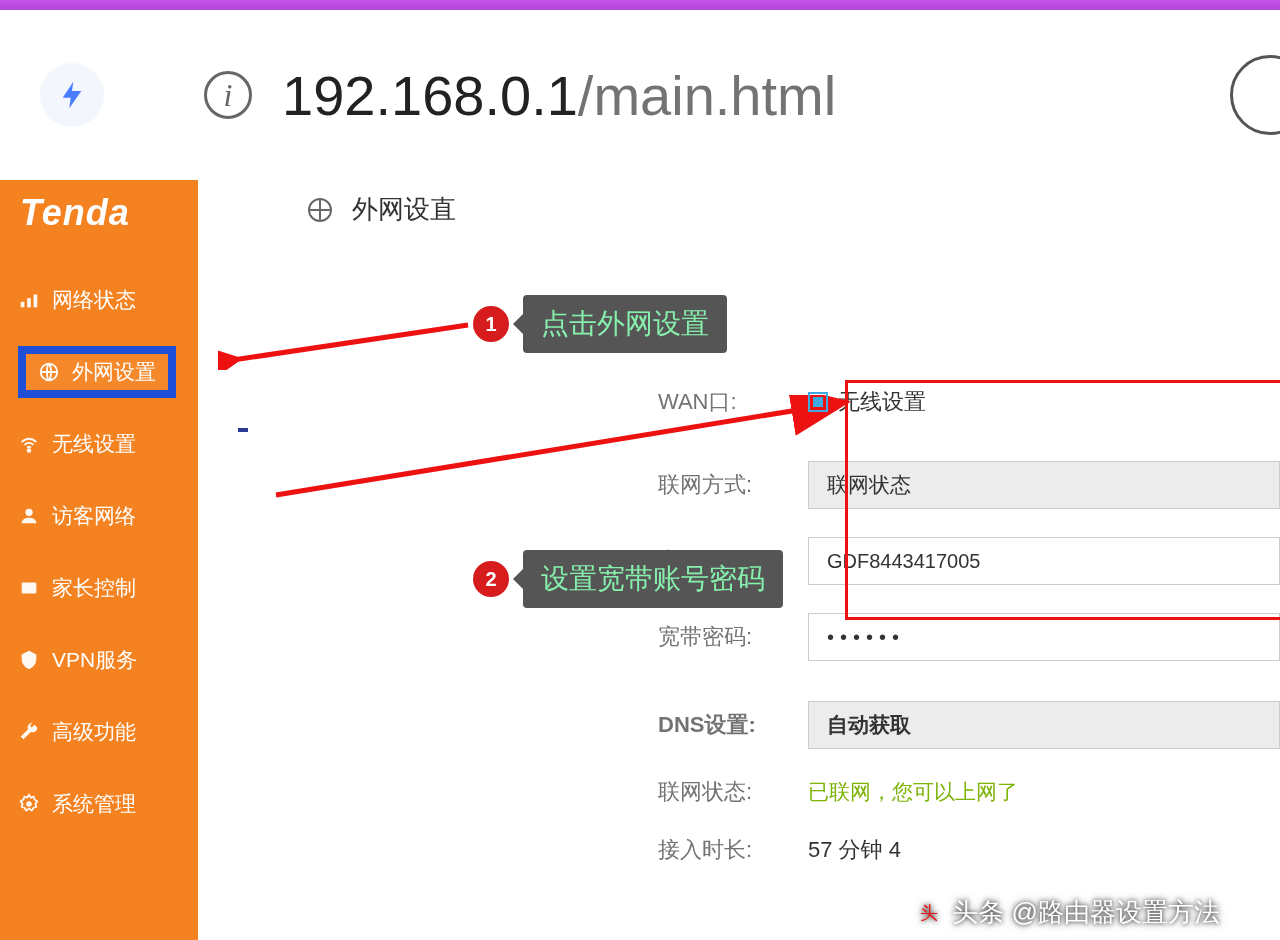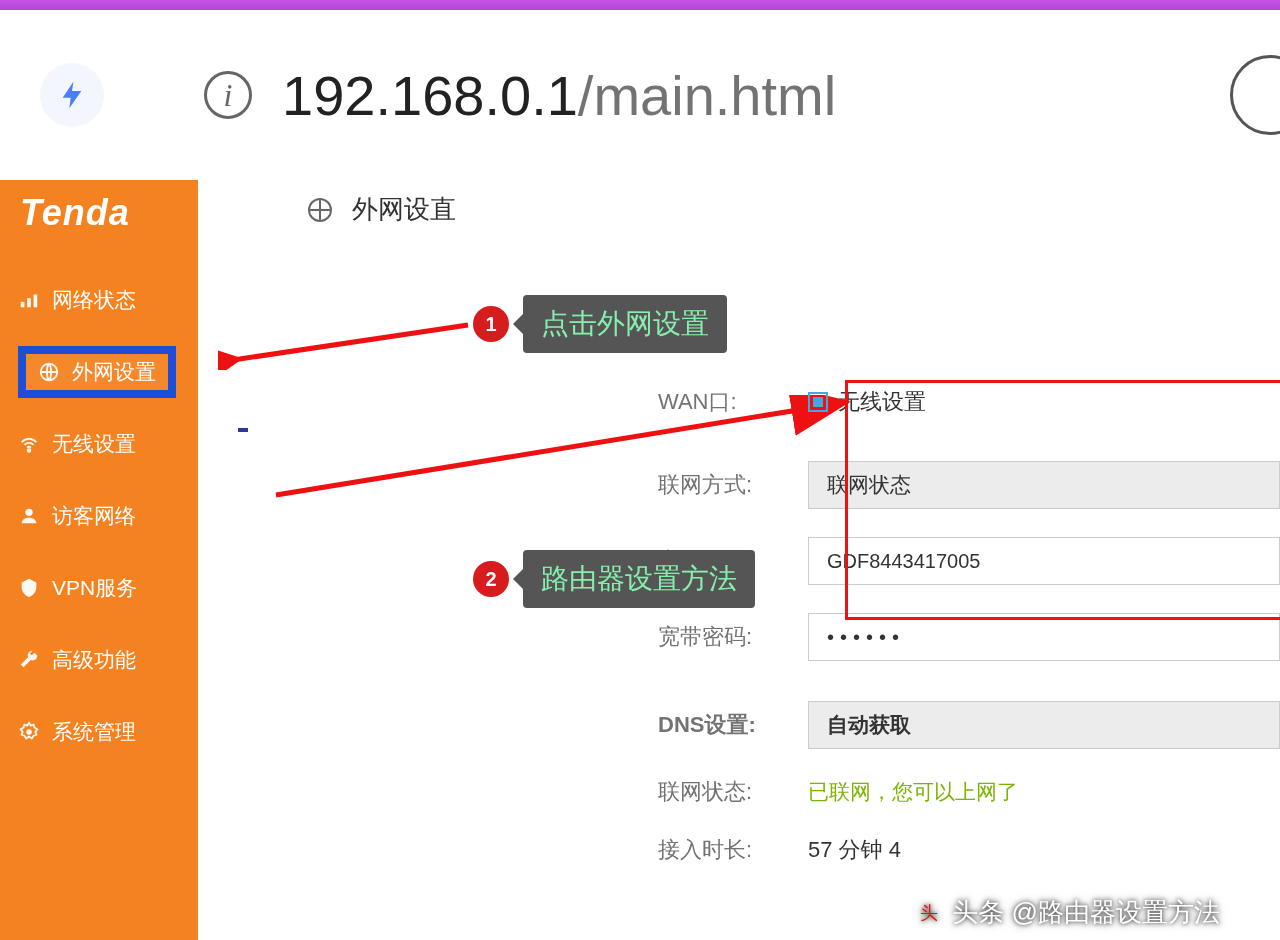--- a/index.html
+++ b/index.html
@@ -354,20 +354,28 @@
     <div class="nav-item">
       <span class="nav-icon">
           <svg viewBox="0 0 24 24" width="22" height="22" fill="#fff">
             <circle cx="12" cy="8" r="4"></circle>
             <path d="M4 20c0-4 4-6 8-6s8 2 8 6z"></path>
           </svg>
         </span>
       <span>访客网络</span>
     </div>
 
+    <div class="nav-item">
+      <span class="nav-icon">
+          <svg viewBox="0 0 24 24" width="22" height="22" fill="#fff">
+            <rect x="4" y="6" width="16" height="12" rx="1"></rect>
+          </svg>
+        </span>
+      <span>家长控制</span>
+    </div>
 
     <div class="nav-item">
       <span class="nav-icon">
           <svg viewBox="0 0 24 24" width="22" height="22" fill="#fff">
             <path d="M12 2l8 4v5c0 5-3 9-8 11-5-2-8-6-8-11V6z"></path>
           </svg>
         </span>
       <span>VPN服务</span>
     </div>
 
@@ -399,21 +407,21 @@
 
     <div class="tiny-dash"></div>
 
     <div class="callout callout-1">
       <div class="callout-num">1</div>
       <div class="callout-box">点击外网设置</div>
     </div>
 
     <div class="callout callout-2">
       <div class="callout-num">2</div>
-      <div class="callout-box">路由器设置方法</div>
+      <div class="callout-box">设置宽带账号密码</div>
     </div>
 
     <svg class="arrow arrow-1" viewBox="0 0 260 50">
       <defs>
           <marker id="ah1" markerWidth="12" markerHeight="12" refX="2" refY="5" orient="auto">
             <path d="M10 0 L0 5 L10 10 z" fill="#e11"></path>
           </marker>
         </defs>
       <line x1="250" y1="5" x2="15" y2="40" stroke="#e11" stroke-width="5" marker-end="url(#ah1)"></line>
     </svg>

